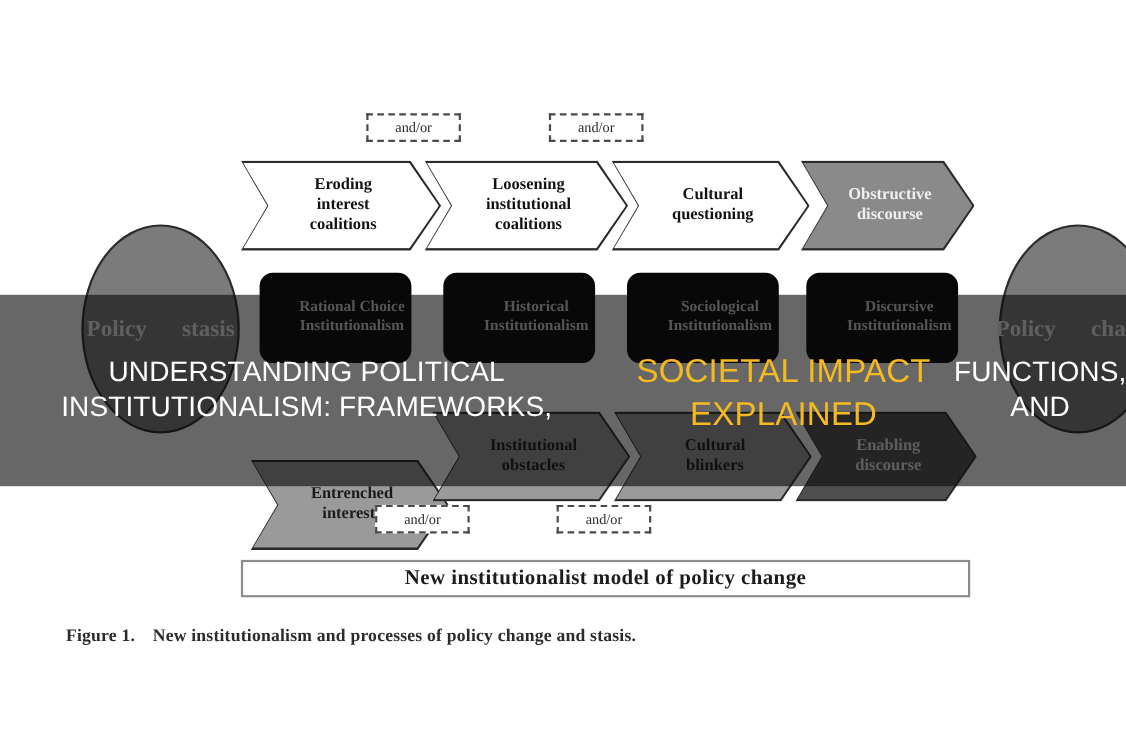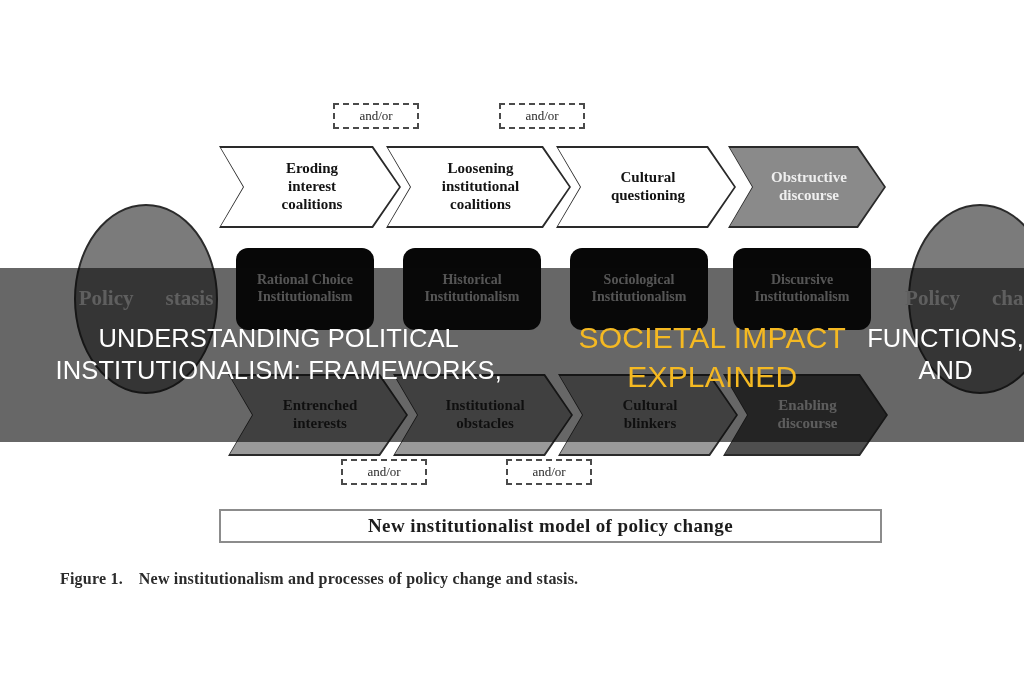--- a/index.html
+++ b/index.html
@@ -129,21 +129,21 @@
 
   
   .blackbox {
     position: absolute;
     top: 248px;
     height: 82px;
     background: #070707;
     border-radius: 12px;
     display: flex;
     align-items: center;
-    justify-content: center;
+    justify-content: flex-end;
     text-align: center;
     color: #cfcfcf;
     font-size: 14px;
     line-height: 1.2;
     font-weight: 700;
     box-sizing: border-box;
     padding: 0 6px;
     filter: blur(.35px);
   }
 
@@ -284,21 +284,21 @@
   </div>
   <div class="blackbox" style="left:733px; width:138px;">
     <div>
       <div>Discursive</div>
       <div>Institutionalism</div>
     </div>
   </div>
 
   <div class="arrow-row" id="row-bottom">
 
-    <div class="arrow-wrap" style="left:228px; width:180px;">
+    <div class="arrow-wrap" style="left:228px; width:180px;margin-top:44px;">
       <div class="arrow-stroke"></div>
       <div class="arrow-fill">
         <div class="lbl">
           <div>Entrenched</div>
           <div>interests</div>
         </div>
       </div>
     </div>
 
     <div class="arrow-wrap" style="left:393px; width:180px;">

